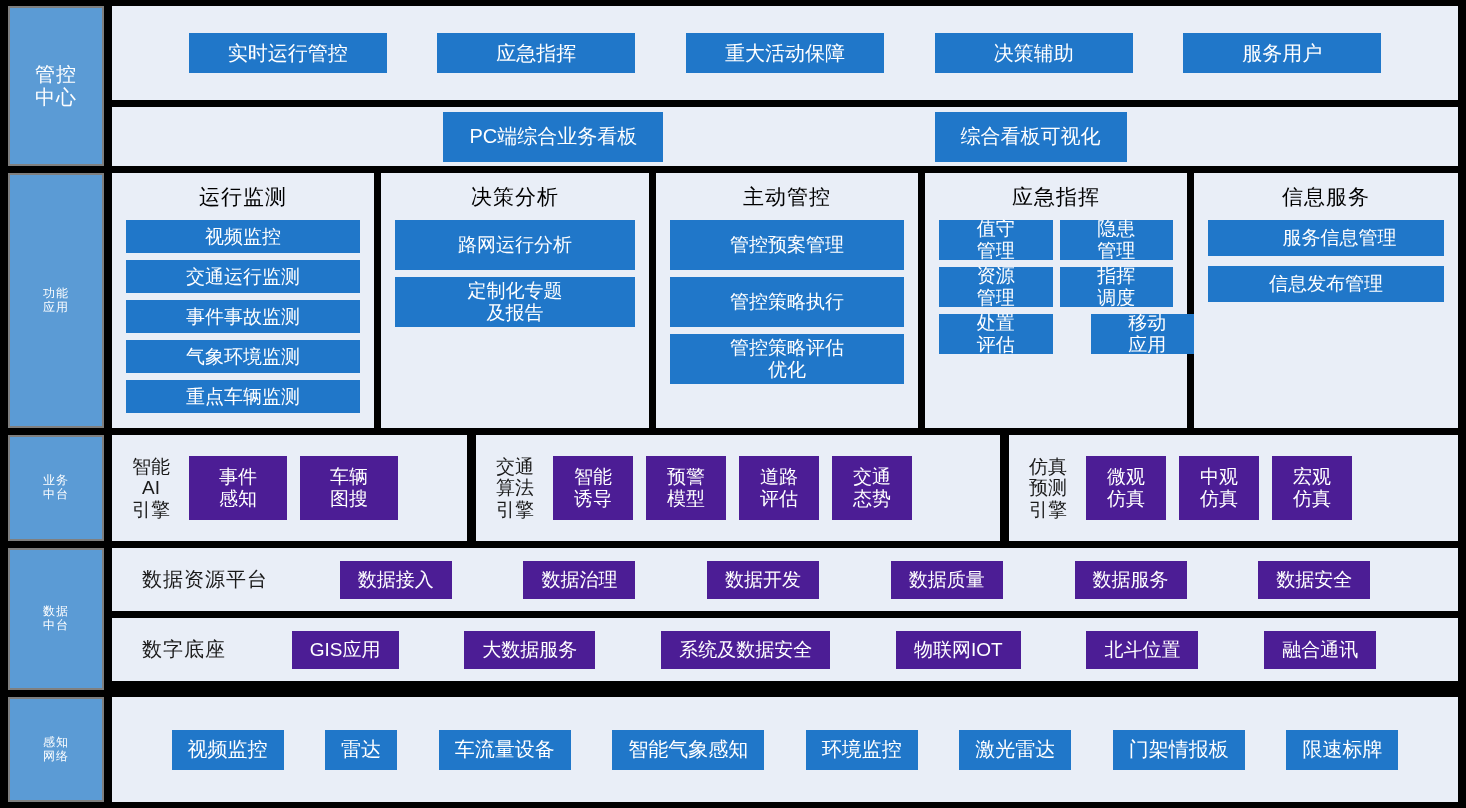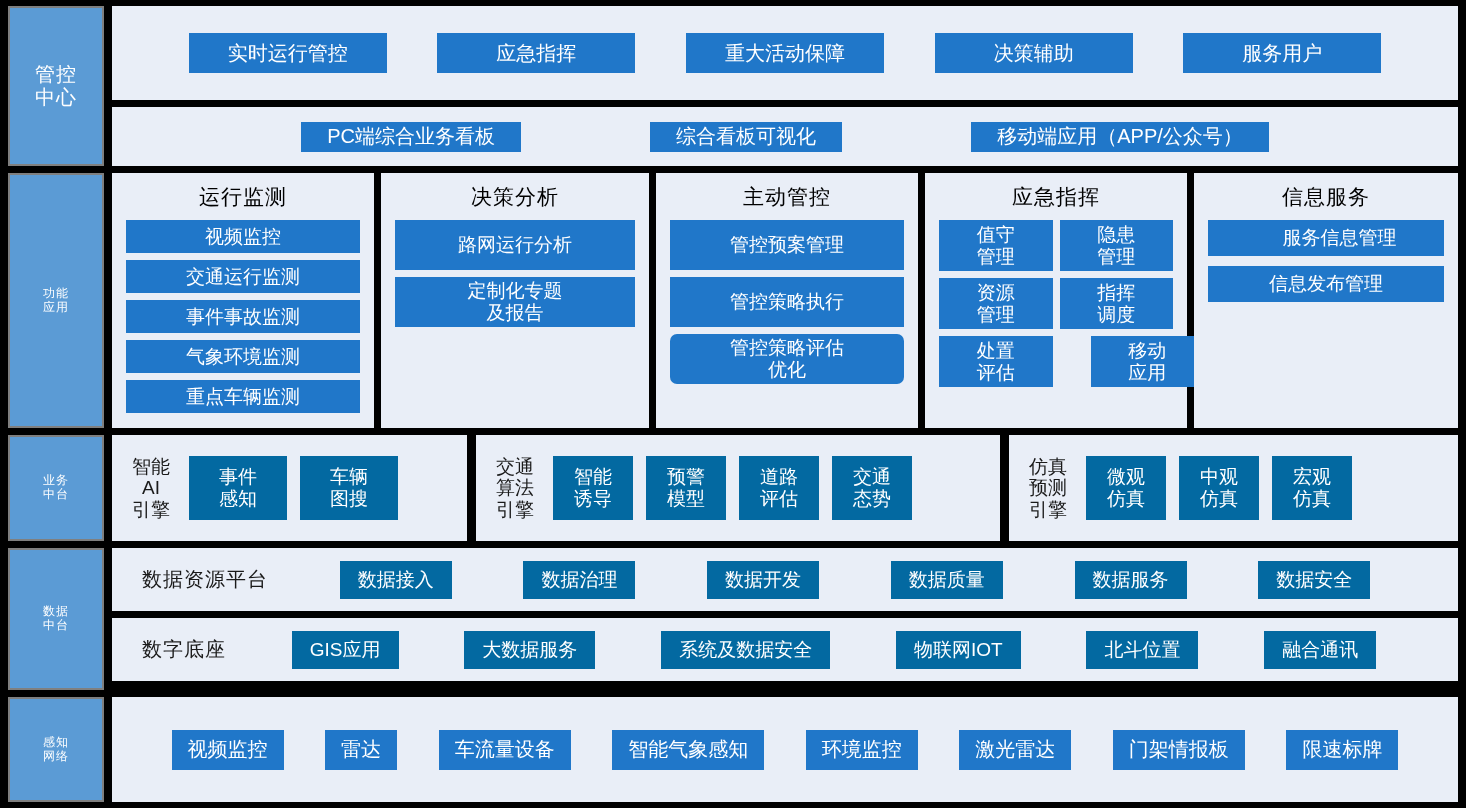--- a/index.html
+++ b/index.html
@@ -42,29 +42,29 @@
   .chip {
     background: #2077c9;
     color: #ffffff;
     display: flex; flex-direction: column;
     align-items: center; justify-content: center;
     text-align: center;
     font-size: 20px;
     line-height: 1.15;
     white-space: pre-line;
   }
-  .chip.light { background: #0369a1; }
+  .chip.light { background: #4c1d95; }
 
   
   .r1 { flex: 0 0 160px; }
   .r1 .tag { font-size: 20px; }
   .r1-top { height: 94px; justify-content: space-evenly; padding: 0 26px; }
   .r1-top .chip { width: 198px; height: 40px; }
   .r1-bot { height: 59px; justify-content: space-evenly; padding: 0 60px; }
-  .r1-bot .chip { height: 30px; padding: 0 26px; }
+  .r1-bot .chip { height: 50px; padding: 0 26px; }
 
   
   .r2 { flex: 0 0 255px; }
   .r2 .panels { flex-direction: row; gap: 7px; }
   .r2col {
     background: #e9eef7;
     display: flex; flex-direction: column;
     align-items: center;
     padding: 10px 14px 0 14px;
   }
@@ -73,21 +73,21 @@
   }
   .r2col .col-items { display: flex; flex-direction: column; gap: 7px; width: 100%; }
   .r2col .chip { width: 100%; height: 33px; font-size: 19px; }
   .r2col .chip.tall { height: 50px; }
   .c-run   { flex: 0 0 262px; }
   .c-dec   { flex: 0 0 268px; }
   .c-act   { flex: 0 0 262px; }
   .c-emg   { flex: 0 0 262px; }
   .c-info  { flex: 1 1 auto; }
   .grid2 { display: grid; grid-template-columns: 1fr 1fr; gap: 7px; width: 100%; }
-  .grid2 .chip { height: 51px; font-size: 19px; }
+  .grid2 .chip { height: 40px; font-size: 19px; }
   .c-info .chip { height: 36px; font-size: 19px; }
   .c-info .col-items { gap: 10px; }
 
   
   .r3 { flex: 0 0 106px; }
   .r3 .panels { flex-direction: row; gap: 9px; }
   .r3panel {
     background: #e9eef7;
     display: flex; align-items: center;
     padding: 0 14px;
@@ -133,21 +133,20 @@
       <div class="panel r1-top">
         <div class="chip" style="white-space: pre-line;">实时运行管控</div>
         <div class="chip" style="white-space: pre-line;">应急指挥</div>
         <div class="chip" style="white-space: pre-line;">重大活动保障</div>
         <div class="chip" style="white-space: pre-line;">决策辅助</div>
         <div class="chip" style="white-space: pre-line;">服务用户</div>
       </div>
       <div class="panel r1-bot">
         <div class="chip" style="white-space: pre-line;">PC端综合业务看板</div>
         <div class="chip" style="white-space: pre-line;">综合看板可视化</div>
-        <div class="chip" style="white-space: pre-line;">移动端应用（APP/公众号）</div>
       </div>
     </div>
   </div>
 
   <div class="row r2">
     <div class="tag" style="white-space: pre-line;">功能
 应用</div>
     <div class="panels">
 
       <div class="r2col c-run">
@@ -168,21 +167,21 @@
           <div class="chip tall" style="white-space: pre-line;">定制化专题
 及报告</div>
         </div>
       </div>
 
       <div class="r2col c-act">
         <div class="col-title">主动管控</div>
         <div class="col-items">
           <div class="chip tall" style="white-space: pre-line; text-align: right;">管控预案管理</div>
           <div class="chip tall" style="white-space: pre-line;">管控策略执行</div>
-          <div class="chip tall" style="white-space: pre-line; border-radius: 7px;">管控策略评估
+          <div class="chip tall" style="white-space: pre-line;">管控策略评估
 优化</div>
         </div>
       </div>
 
       <div class="r2col c-emg">
         <div class="col-title">应急指挥</div>
         <div class="grid2">
           <div class="chip" style="white-space: pre-line;">值守
 管理</div>
           <div class="chip" style="white-space: pre-line;">隐患

